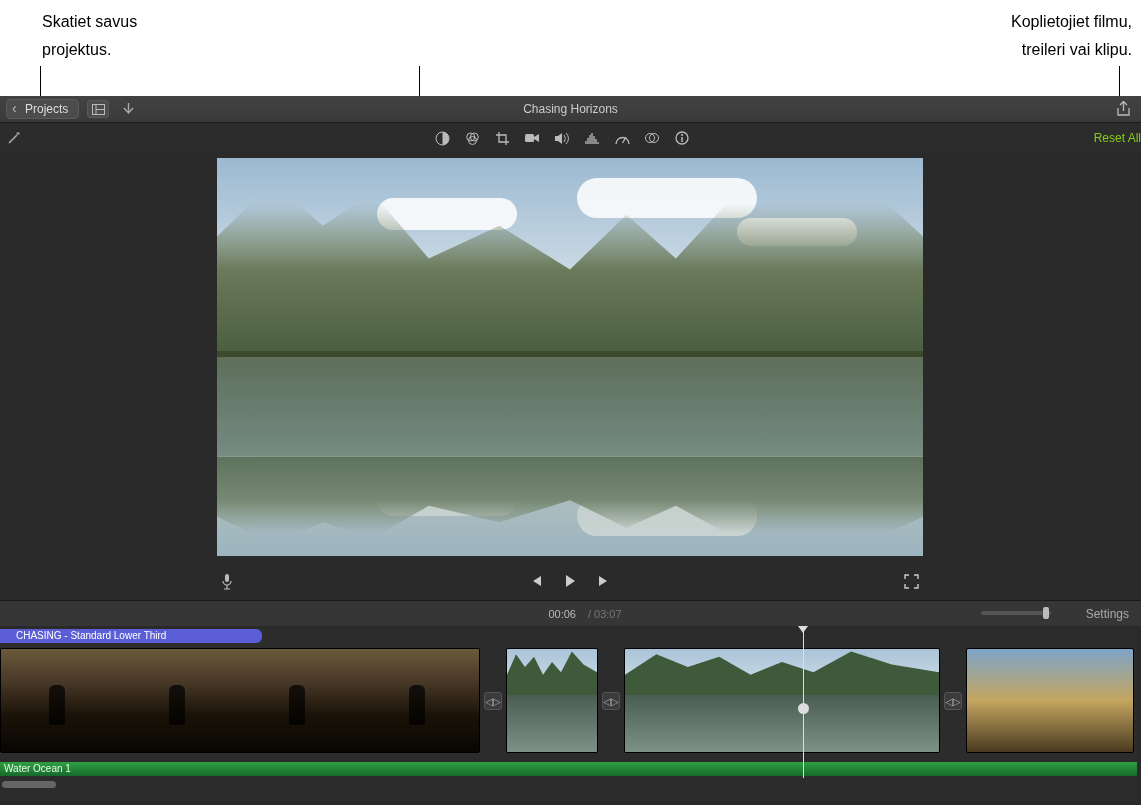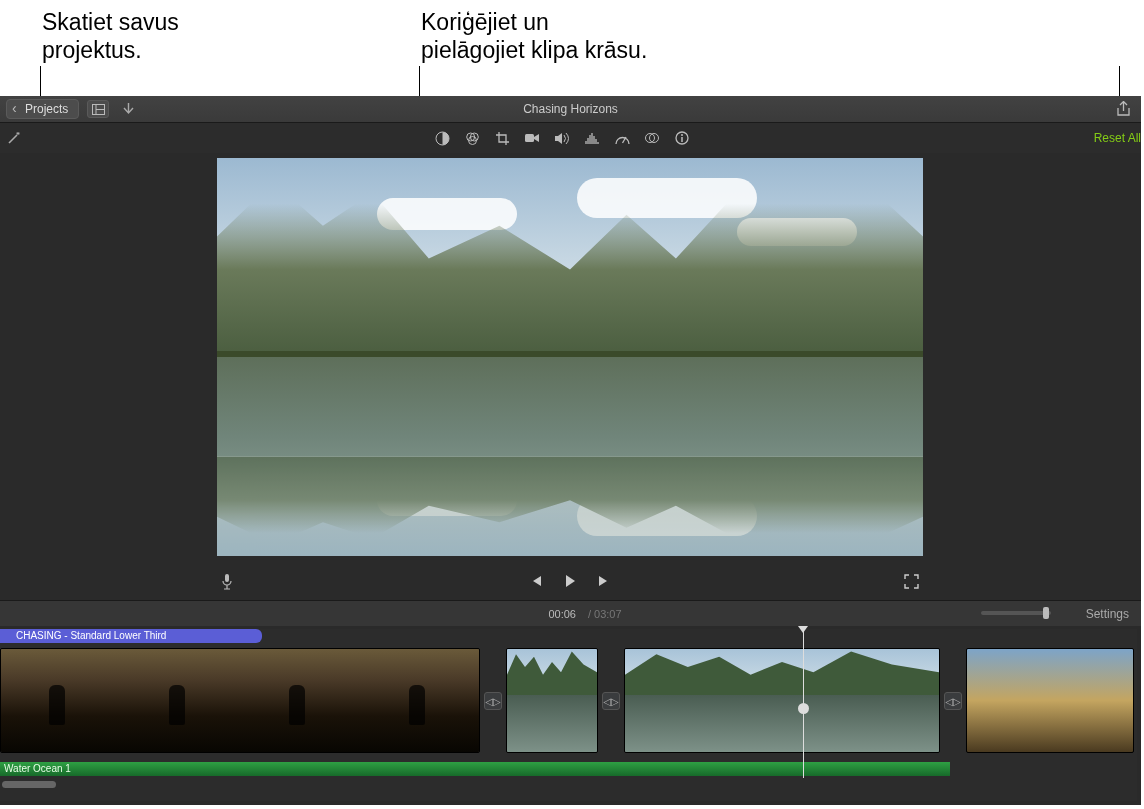--- a/index.html
+++ b/index.html
@@ -11,21 +11,21 @@
     position: relative;
     overflow: hidden;
   }
   .callouts {
     position: relative;
     height: 96px;
     background: #fff;
   }
   .callout {
     position: absolute;
-    font-size: 23px;
+    font-size: 16px;
     line-height: 28px;
     color: #000;
     white-space: pre;
   }
   .callout-line {
     position: absolute;
     width: 1px;
     background: #000;
   }
   .app-window {
@@ -198,21 +198,21 @@
   .scene-lake .mt2 { position:absolute; bottom:55%; left:0; right:0; height:50%;
     background:#3f5a3a; clip-path: polygon(0 100%,0 60%,10% 20%,20% 45%,30% 25%,40% 60%,50% 35%,60% 55%,72% 15%,85% 40%,100% 55%,100% 100%); }
   .scene-lake .wt2 { position:absolute; top:45%; bottom:0; left:0; right:0; background:linear-gradient(#4a5d52,#7d9188); }
   .scene-cliff { background: linear-gradient(#7da4c8 0%, #c4a560 50%, #4a3a20 100%); }
   .trans-badge {
     position:absolute; top:44px; width:18px; height:18px;
     background:#3a3c3e; border:1px solid #555; border-radius:3px;
     display:flex; align-items:center; justify-content:center; color:#aaa; font-size:10px;
   }
   .audio-track {
-    position:absolute; top:133px; left:0; width:950px; height:14px;
+    position:absolute; top:133px; left:0; width:1137px; height:14px;
     background: linear-gradient(#2ea043,#176a2a);
     font-size:10px; color:#e8ffe8; padding-left:4px; line-height:14px;
   }
   .scrollthumb { position:absolute; top:152px; left:2px; width:54px; height:7px; background:#666; border-radius:4px; }
   .playhead {
     position:absolute; top:0; height:149px; width:1px; background:#ddd;
   }
   .playhead::before {
     content:""; position:absolute; top:-3px; left:-5px;
     border-left:5.5px solid transparent; border-right:5.5px solid transparent;
@@ -222,26 +222,26 @@
   svg { display:block; }
 </style>
 </head>
 <body>
 
 <div class="callouts">
   <div class="callout" style="left:42px; top:8px;">Skatiet savus
 projektus.</div>
   <div class="callout-line" style="left:40px; top:66px; height:48px;"></div>
 
-  <div class="callout" style="left:421px; top:8px;">Koriģējiet un
-pielāgojiet klipa krāsu.</div>
   <div class="callout-line" style="left:419px; top:66px; height:40px;"></div>
   <div class="callout-line" style="left:419px; top:106px; height:1px; width:24px;"></div>
   <div class="callout-line" style="left:442px; top:106px; height:30px;"></div>
 
+  <div class="callout" style="right:12px; top:8px; text-align:right;">Koplietojiet filmu,
+treileri vai klipu.</div>
   <div class="callout-line" style="right:24px; top:66px; height:38px;"></div>
 </div>
 
 <div class="app-window">
 
   <div class="topbar">
     <div class="projects-btn">
       <span>Projects</span>
     </div>
     <div class="topbar-tool">

